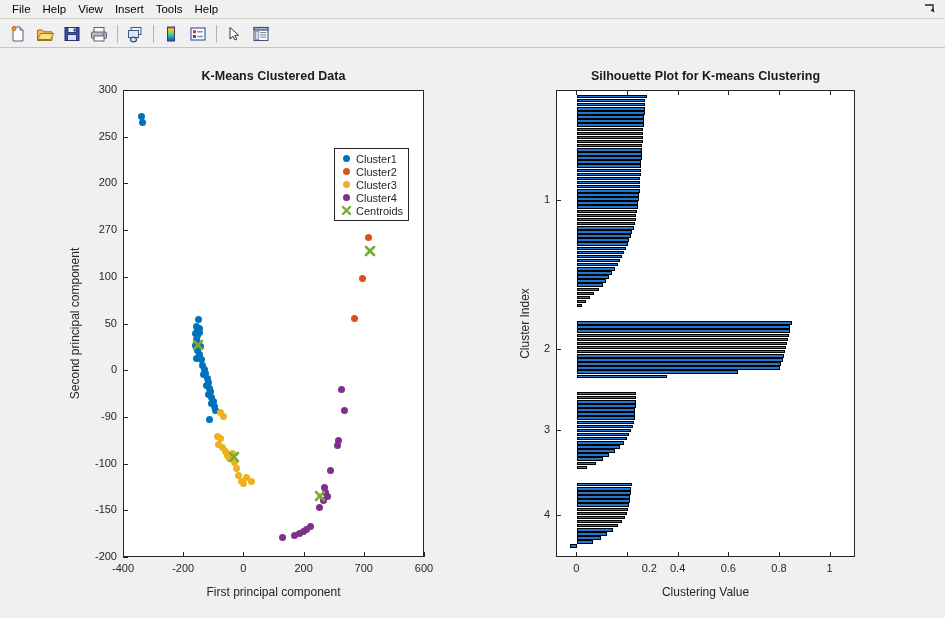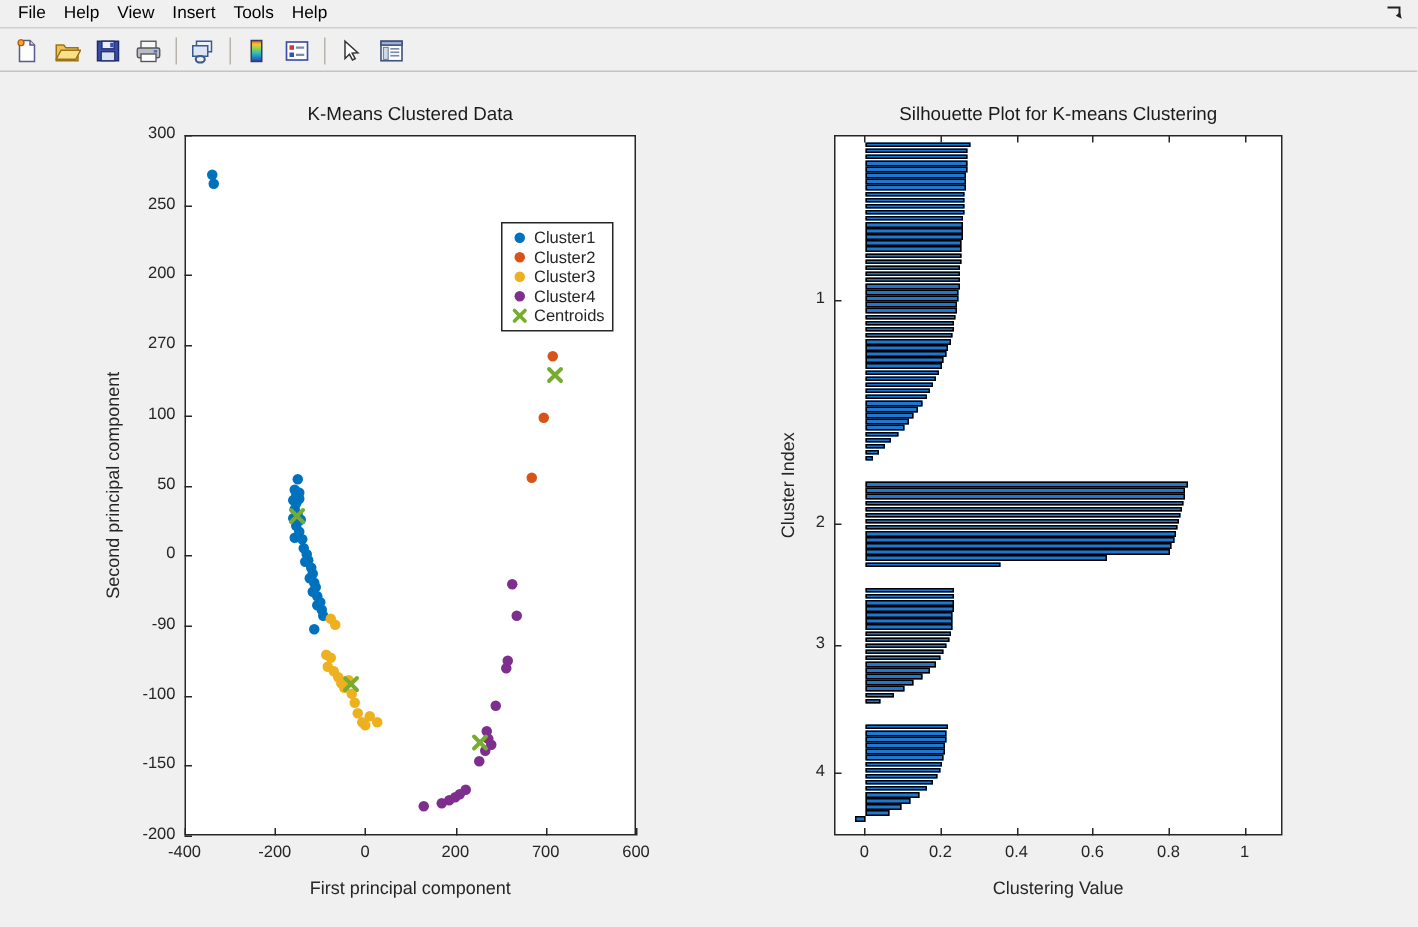--- a/index.html
+++ b/index.html
@@ -75,21 +75,21 @@
     width: 945px; height: 569px;
     background: #f0f0f0;
   }
 
   .panel { position: absolute; }
 
   .plot-title {
     position: absolute;
     text-align: center;
     font-size: 12.5px;
-    font-weight: normal;
+    font-weight: bold;
     color: #1a1a1a;
     white-space: nowrap;
   }
 
   .axes-box {
     position: absolute;
     background: #ffffff;
     border: 1px solid #262626;
     box-sizing: border-box;
     overflow: hidden;
@@ -553,21 +553,21 @@
     <div class="tick-label" style="left: 75px; top: 127.4px; width: 42px; text-align: right;">200</div>
     <div class="tick-mark" style="left: 123px; top: 87.7px; width: 5px; height: 1px;"></div>
     <div class="tick-label" style="left: 75px; top: 80.7px; width: 42px; text-align: right;">250</div>
     <div class="tick-mark" style="left: 123px; top: 41px; width: 5px; height: 1px;"></div>
     <div class="tick-label" style="left: 75px; top: 34px; width: 42px; text-align: right;">300</div>
     <div class="tick-mark" style="left: 576.271px; top: 503px; width: 1px; height: 5px;"></div>
     <div class="tick-mark" style="left: 576.271px; top: 41px; width: 1px; height: 5px;"></div>
     <div class="tick-label" style="left: 546.271px; top: 513px; width: 60px; text-align: center;">0</div>
     <div class="tick-mark" style="left: 626.949px; top: 503px; width: 1px; height: 5px;"></div>
     <div class="tick-mark" style="left: 626.949px; top: 41px; width: 1px; height: 5px;"></div>
-    <div class="tick-label" style="left: 596.949px; top: 513px; width: 60px; text-align: center;">0.2</div>
+    <div class="tick-label" style="left: 596.949px; top: 513px; width: 60px; text-align: right;">0.2</div>
     <div class="tick-mark" style="left: 677.627px; top: 503px; width: 1px; height: 5px;"></div>
     <div class="tick-mark" style="left: 677.627px; top: 41px; width: 1px; height: 5px;"></div>
     <div class="tick-label" style="left: 647.627px; top: 513px; width: 60px; text-align: center;">0.4</div>
     <div class="tick-mark" style="left: 728.305px; top: 503px; width: 1px; height: 5px;"></div>
     <div class="tick-mark" style="left: 728.305px; top: 41px; width: 1px; height: 5px;"></div>
     <div class="tick-label" style="left: 698.305px; top: 513px; width: 60px; text-align: center;">0.6</div>
     <div class="tick-mark" style="left: 778.983px; top: 503px; width: 1px; height: 5px;"></div>
     <div class="tick-mark" style="left: 778.983px; top: 41px; width: 1px; height: 5px;"></div>
     <div class="tick-label" style="left: 748.983px; top: 513px; width: 60px; text-align: center;">0.8</div>
     <div class="tick-mark" style="left: 829.661px; top: 503px; width: 1px; height: 5px;"></div>

